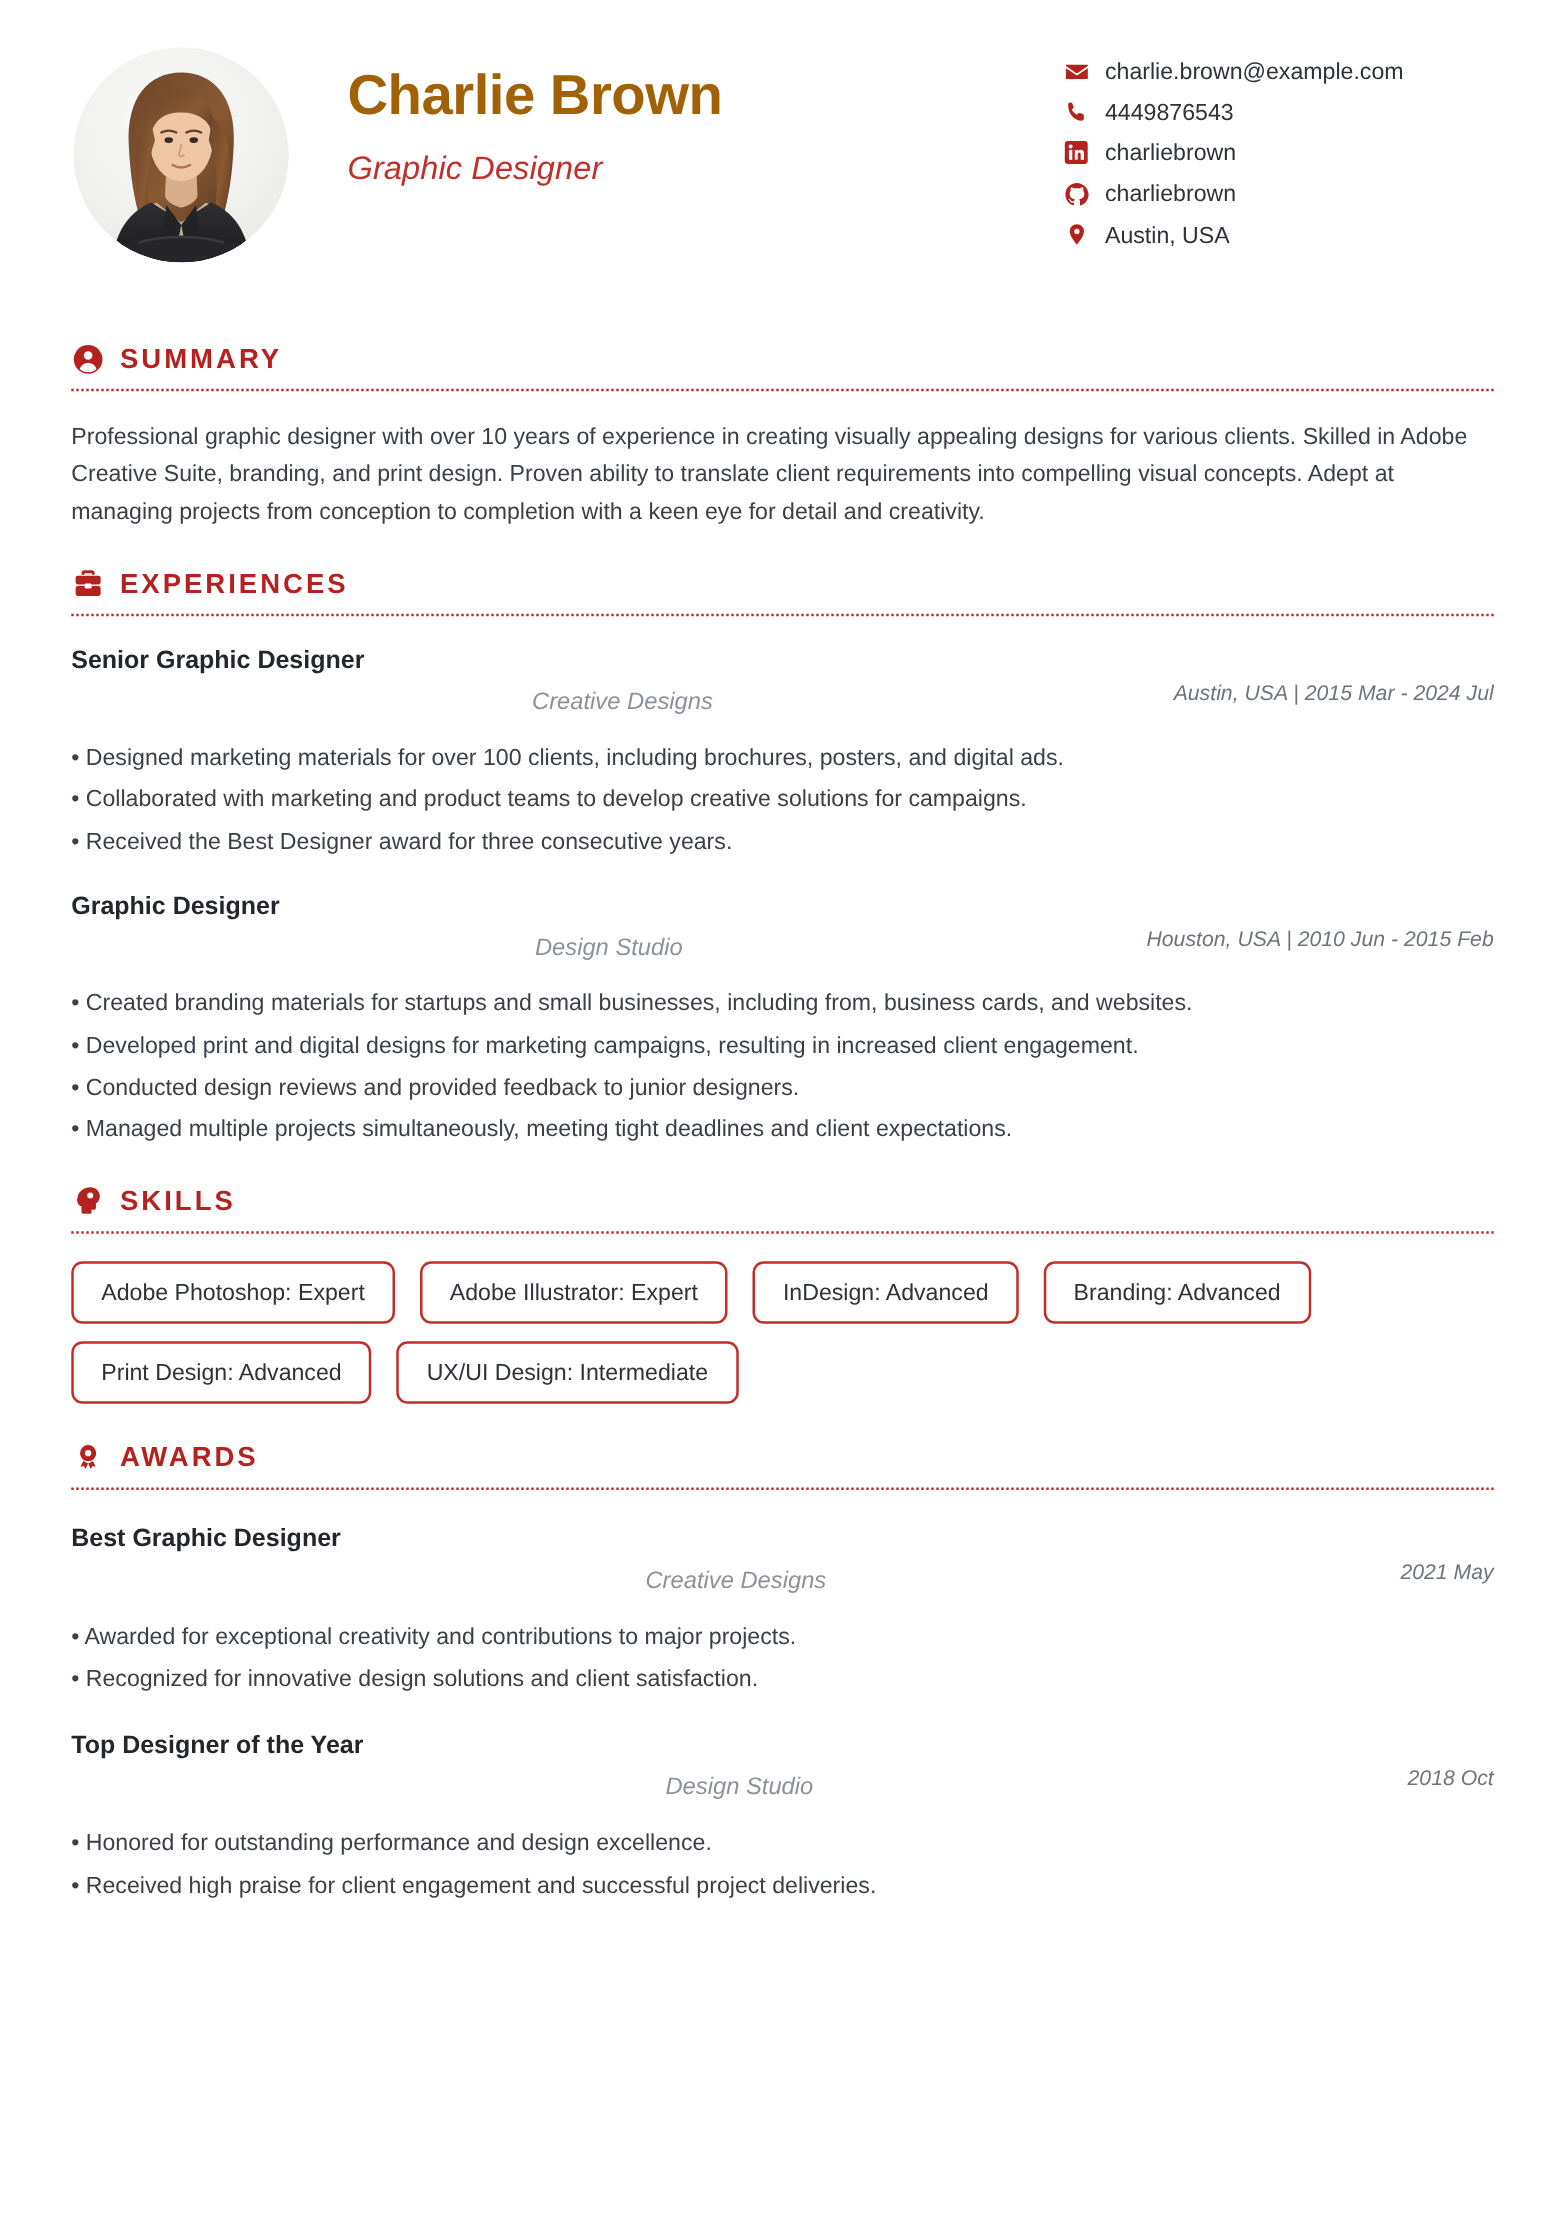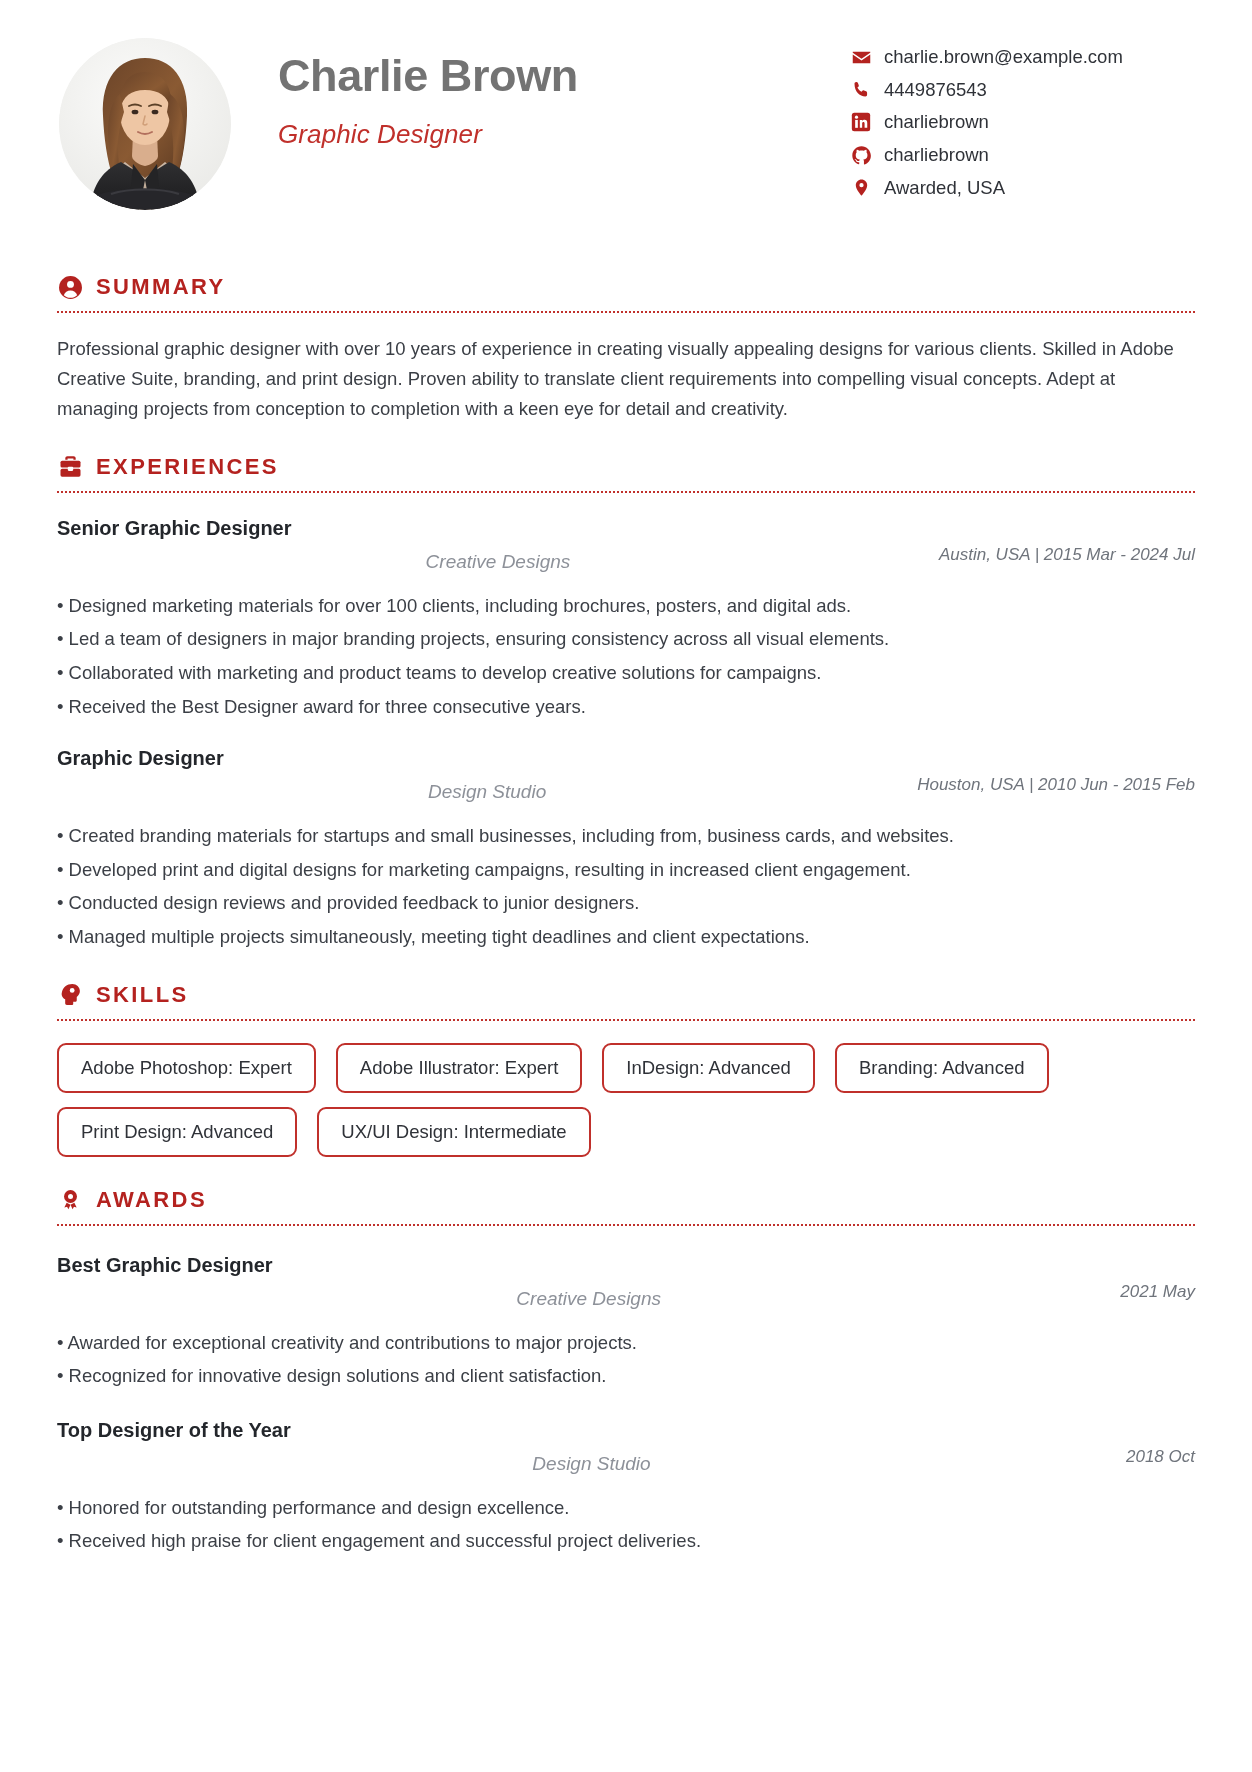--- a/index.html
+++ b/index.html
@@ -45,21 +45,21 @@
 
   .identity {
     flex: 1 1 auto;
     padding-left: 45px;
     padding-top: 16px;
   }
 
   .name {
     font-size: 45px;
     font-weight: bold;
-    color: #737373;
+    color: #a16207;
     letter-spacing: -0.4px;
     line-height: 1.15;
   }
 
   .job-title {
     font-size: 26px;
     font-style: italic;
     color: #c0302b;
     margin-top: 17px;
     letter-spacing: 0.1px;
@@ -312,21 +312,21 @@
       </span>
       <span>charliebrown</span>
     </div>
 
     <div class="contact-row">
       <span class="contact-icon">
         <svg width="19" height="21" viewBox="0 0 24 24" fill="#b4221f">
           <path d="M12 1.8c-4 0-7.2 3.2-7.2 7.2 0 5.4 7.2 13.2 7.2 13.2s7.2-7.8 7.2-13.2c0-4-3.2-7.2-7.2-7.2zm0 9.9a2.7 2.7 0 1 1 0-5.4 2.7 2.7 0 0 1 0 5.4z"></path>
         </svg>
       </span>
-      <span>Awarded, USA</span>
+      <span>Austin, USA</span>
     </div>
 
   </div>
 </div>
 
 <div class="section">
   <div class="section-head">
     <span class="section-icon">
       <svg width="25" height="25" viewBox="0 0 24 24">
         <circle cx="12" cy="12" r="11" fill="#b4221f"></circle>
@@ -357,21 +357,20 @@
   <div class="entry first">
     <div class="entry-top">
       <div class="entry-left">
         <div class="entry-title">Senior Graphic Designer</div>
         <div class="entry-org">Creative Designs</div>
       </div>
       <div class="entry-meta">Austin, USA  |  2015 Mar - 2024 Jul</div>
     </div>
     <div class="bullets">
       <div class="bullet">• Designed marketing materials for over 100 clients, including brochures, posters, and digital ads.</div>
-      <div class="bullet">• Led a team of designers in major branding projects, ensuring consistency across all visual elements.</div>
       <div class="bullet">• Collaborated with marketing and product teams to develop creative solutions for campaigns.</div>
       <div class="bullet">• Received the Best Designer award for three consecutive years.</div>
     </div>
   </div>
 
   <div class="entry">
     <div class="entry-top">
       <div class="entry-left">
         <div class="entry-title">Graphic Designer</div>
         <div class="entry-org">Design Studio</div>

